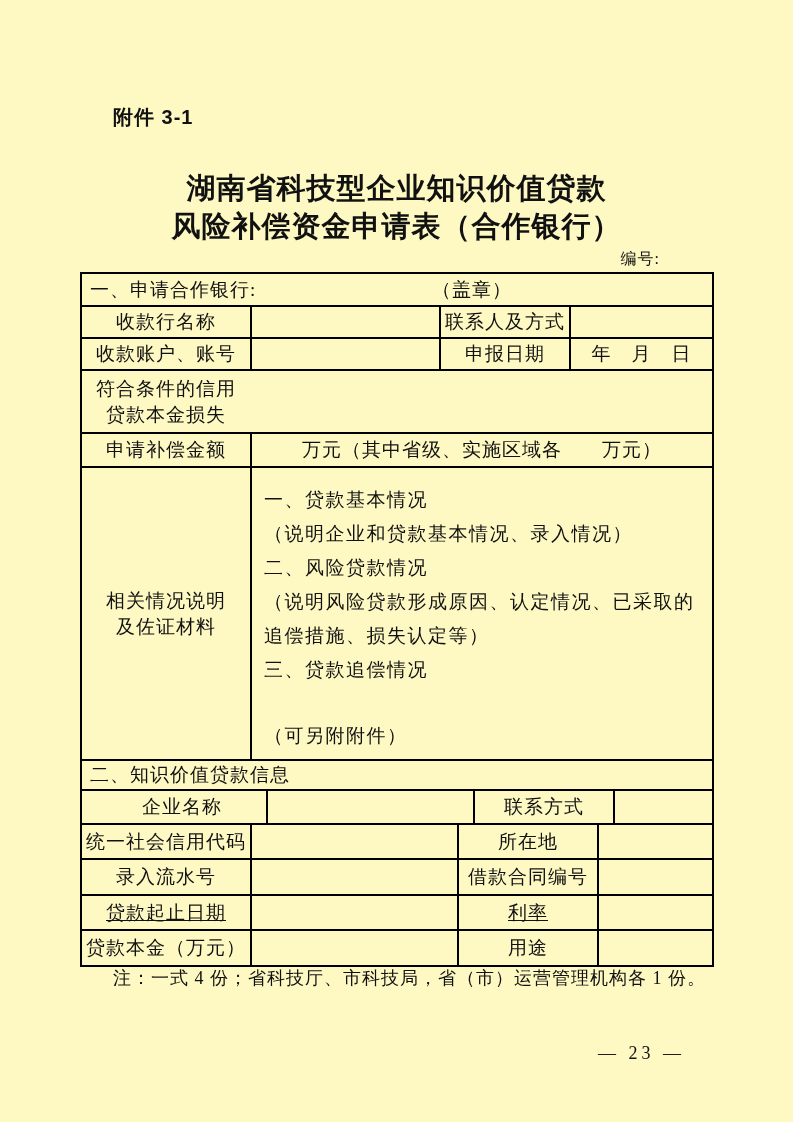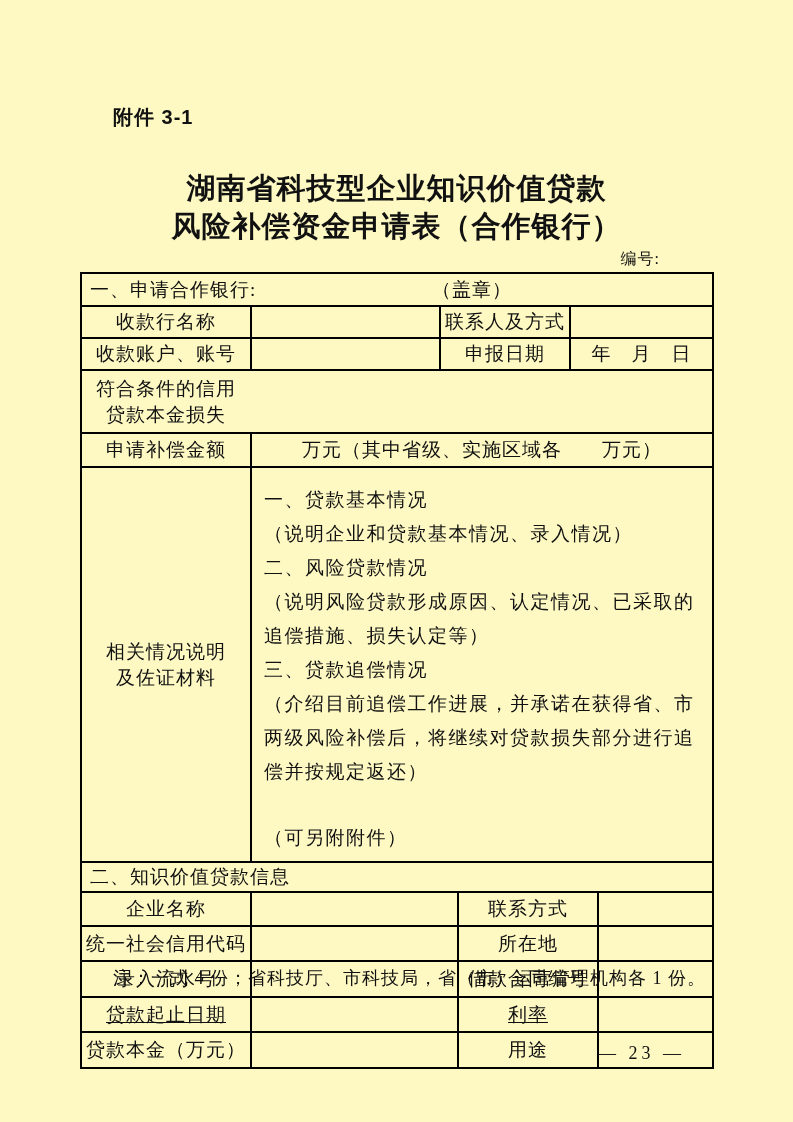--- a/index.html
+++ b/index.html
@@ -39,21 +39,21 @@
   .u-a { width:168px; } .u-b { width:189px; } .u-c { width:130px; } .u-d { flex:1; }
   
   .l-a { width:168px; } .l-b { width:207px; } .l-c { width:140px; } .l-d { flex:1; }
   
   .h-sec   { min-height:31px; }
   .h-sm    { min-height:31px; }
   .h-loss  { min-height:63px; }
   .h-comp  { min-height:34px; }
   .h-det   { min-height:270px; }
   .h-sec2  { min-height:30px; }
-  .h-r8 { min-height:34px; } .h-r9 { min-height:35px; } .h-r10 { min-height:36px; }
+  .h-r8 { min-height:34px;padding-left:16px; } .h-r9 { min-height:35px; } .h-r10 { min-height:36px; }
   .h-r11 { min-height:35px;text-decoration:underline; } .h-r12 { min-height:36px; }
   .sec-row { align-items:center; padding:0 0 0 8px; display:flex;text-align:center; }
   .seal { margin-left:auto; margin-right:200px; }
   .details-cell {
     flex:1; border-left:2px solid #000; text-align:left;
     padding:15px 10px 6px 12px; line-height:34px; letter-spacing:1.5px;
   }
   .details-cell .gap-above { margin-top:32px; }
   .note {
     position:absolute; left:113px; top:966px; font-size:18px; letter-spacing:1px;text-align:center;
@@ -113,21 +113,20 @@
       <div class="c u-a stack">
         <span>相关情况说明</span>
         <span>及佐证材料</span>
       </div>
       <div class="details-cell">
         <div>一、贷款基本情况</div>
         <div>（说明企业和贷款基本情况、录入情况）</div>
         <div>二、风险贷款情况</div>
         <div>（说明风险贷款形成原因、认定情况、已采取的追偿措施、损失认定等）</div>
         <div>三、贷款追偿情况</div>
-        <div>（介绍目前追偿工作进展，并承诺在获得省、市两级风险补偿后，将继续对贷款损失部分进行追偿并按规定返还）</div>
         <div class="gap-above">（可另附附件）</div>
       </div>
     </div>
 
     <div class="r h-sec2 sec-row">
       <span>二、知识价值贷款信息</span>
     </div>
 
     <div class="r h-r8">
       <div class="c l-a">企业名称</div>

